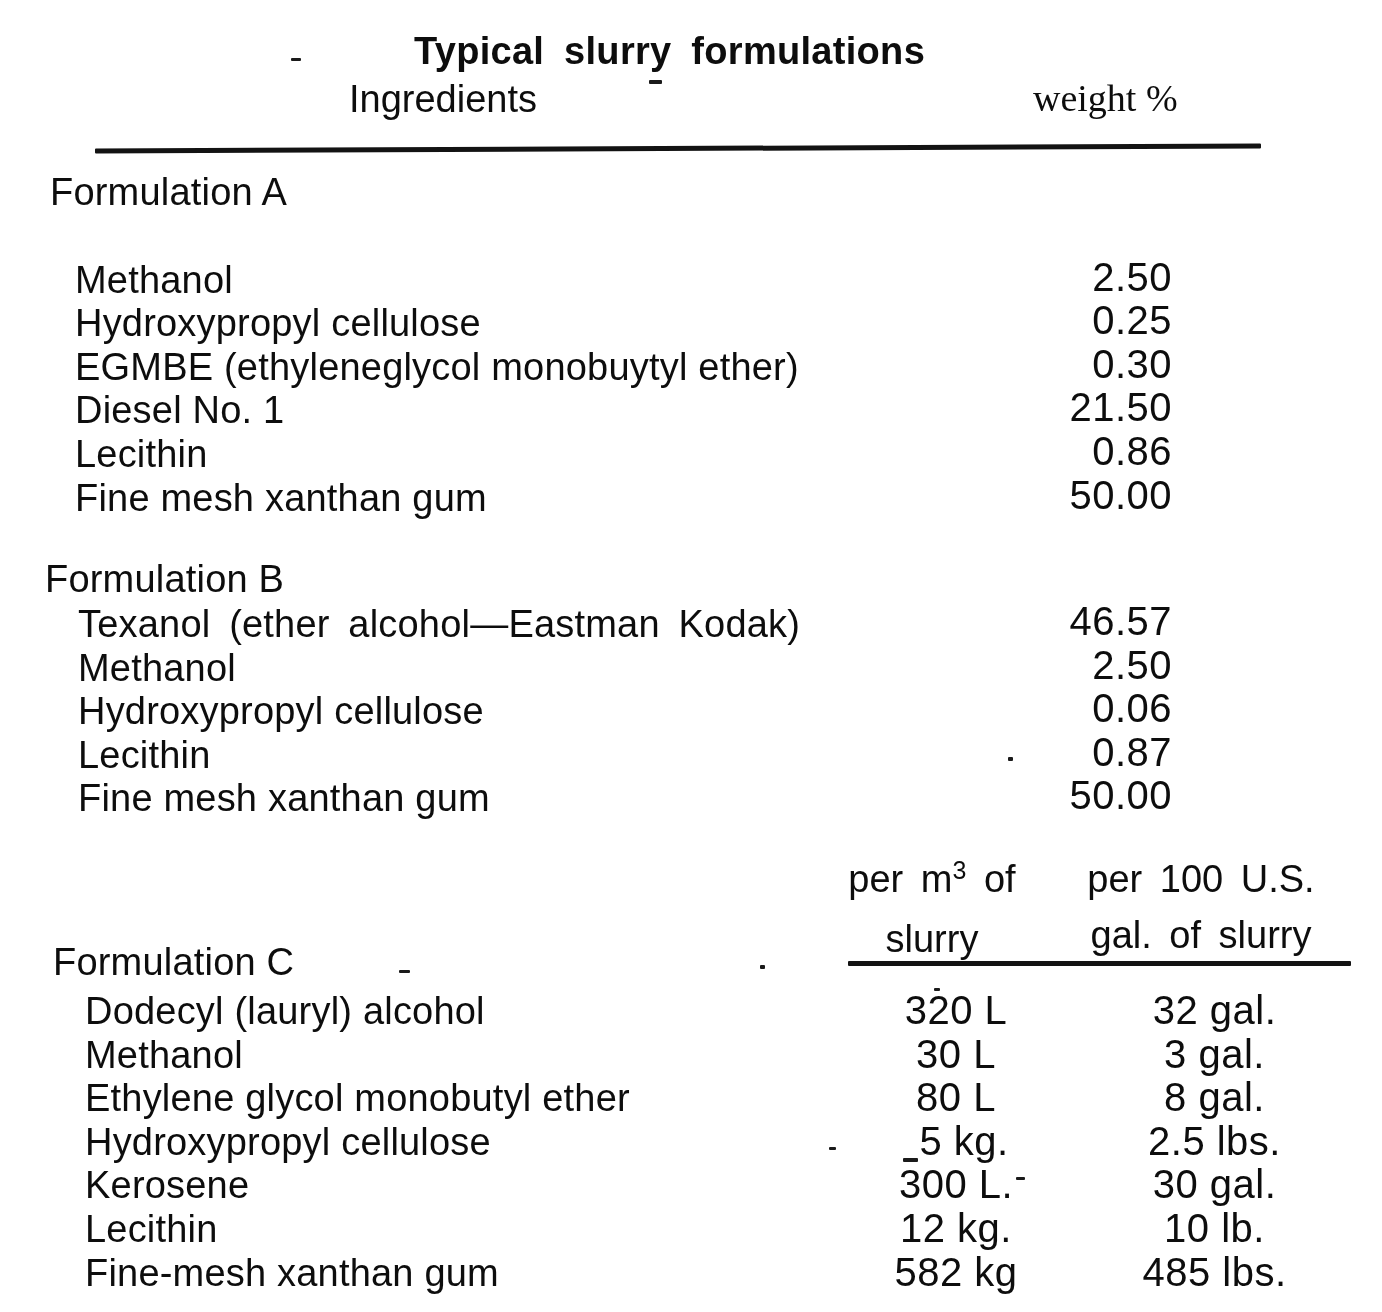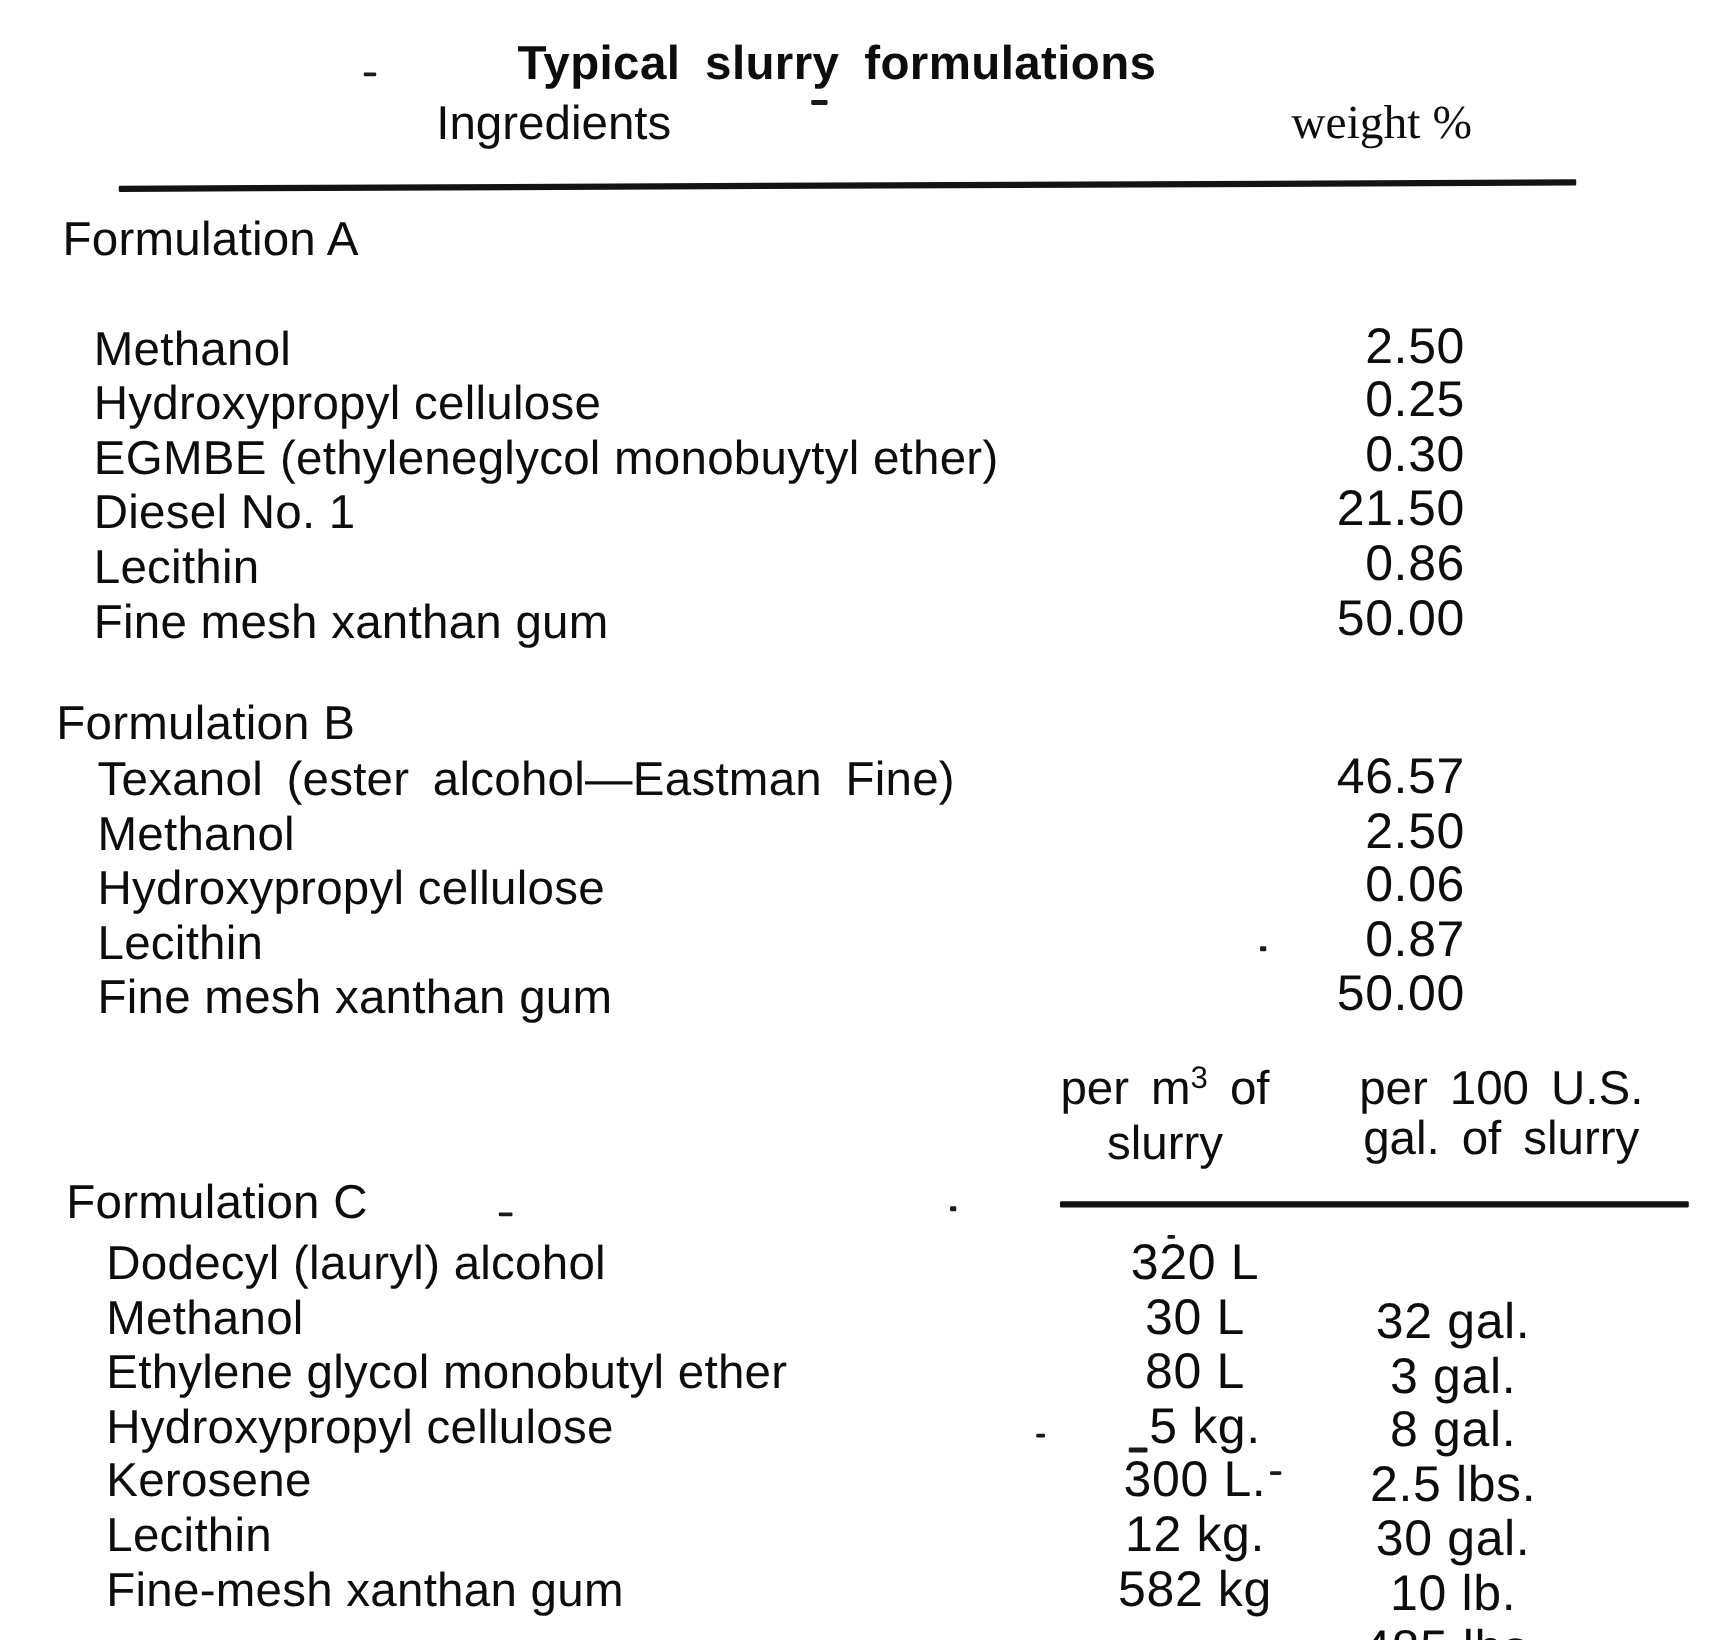--- a/index.html
+++ b/index.html
@@ -41,30 +41,29 @@
   }
   .cmetric {
     position:absolute; top:-2px;
     left:876px; width:160px;
     text-align:center;
     font-size:40px;
     letter-spacing:0.5px;
   }
   .cus {
     position:absolute; top:-2px;
-    left:1060px; width:205px;
+    left:1112px; width:205px;
     text-align:center;
     font-size:40px;
     letter-spacing:0.5px;
-    margin-top:47px;
   }
   .chdr {
     position:absolute;
     text-align:center;
-    line-height:40px;
+    line-height:56px;
     font-size:38px;
     word-spacing:7px;
   }
   .chdr sup {
     font-size:25px;
     vertical-align:baseline;
     position:relative;
     top:-13px;
   }
   .speck { position:absolute; background:#1a1a1a; border-radius:1px; }
@@ -102,21 +101,21 @@
     <span class="val">0.86</span>
   </div>
   <div class="row rowA" style="top:477px">
     <span class="lbl">Fine mesh xanthan gum</span>
     <span class="val">50.00</span>
   </div>
 
   <div class="abs sec-label" style="left:45px; top:558px;">Formulation B</div>
 
   <div class="row rowB wide" style="top:603px">
-    <span class="lbl">Texanol (ester alcohol—Eastman Fine)</span>
+    <span class="lbl">Texanol (ether alcohol—Eastman Kodak)</span>
     <span class="val">46.57</span>
   </div>
   <div class="row rowB" style="top:647px">
     <span class="lbl">Methanol</span>
     <span class="val">2.50</span>
   </div>
   <div class="row rowB" style="top:690px">
     <span class="lbl">Hydroxypropyl cellulose</span>
     <span class="val">0.06</span>
   </div>

